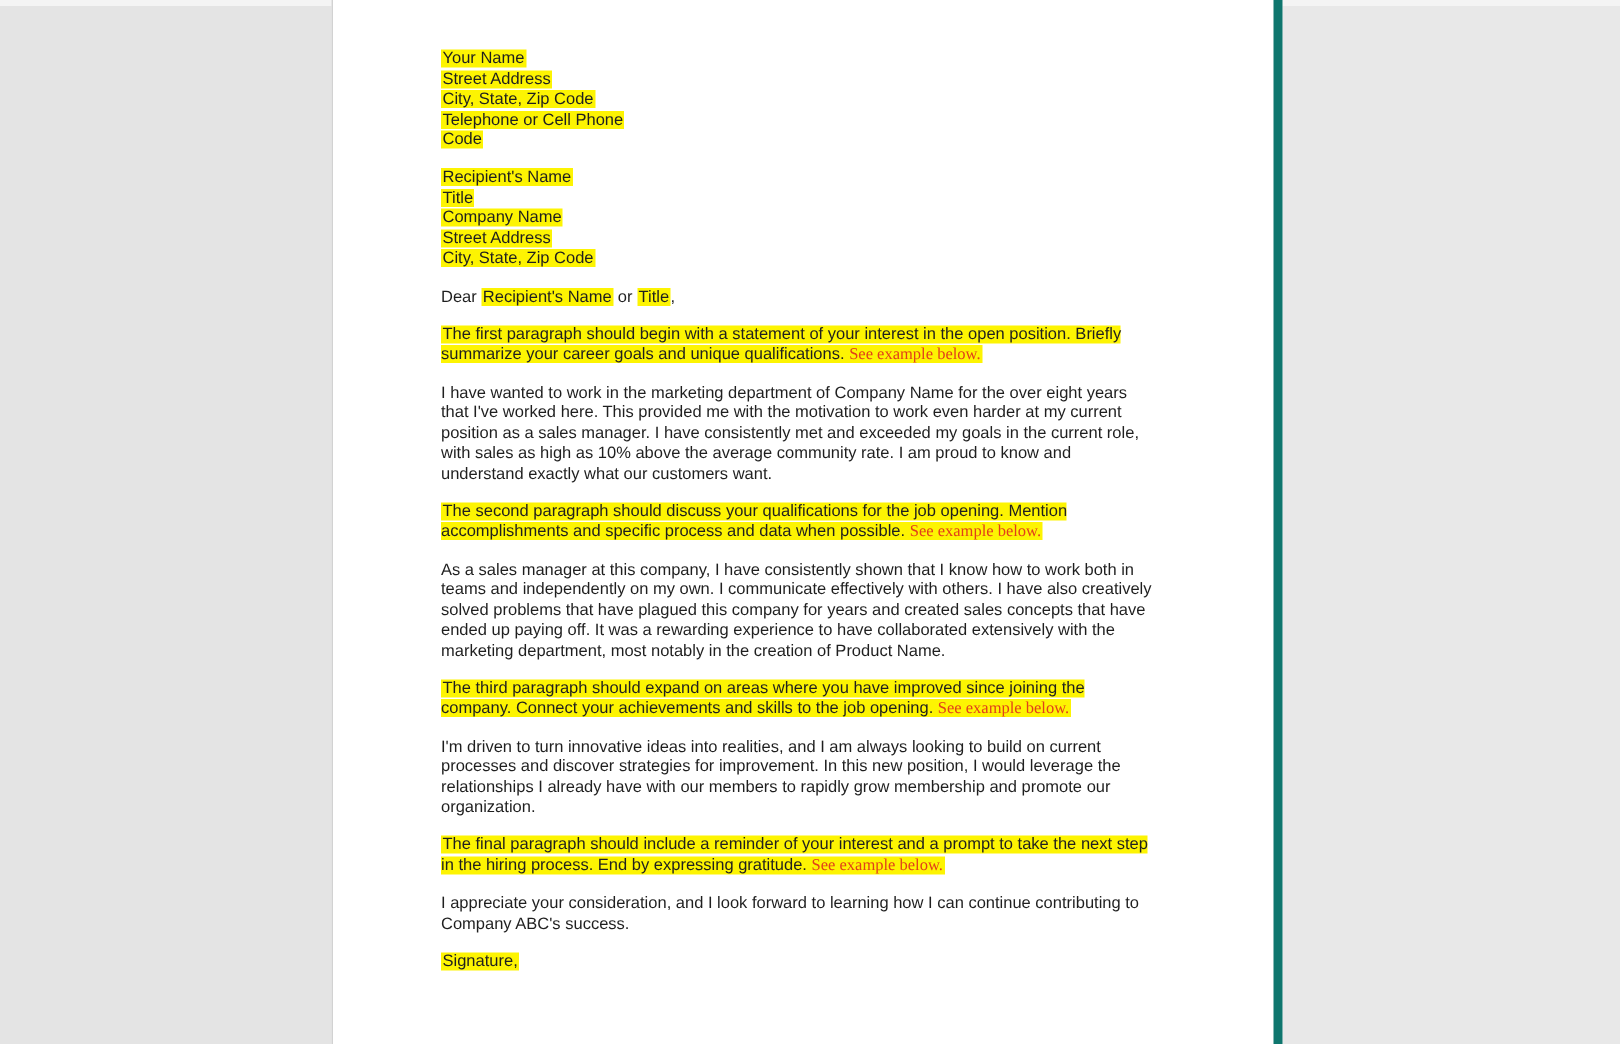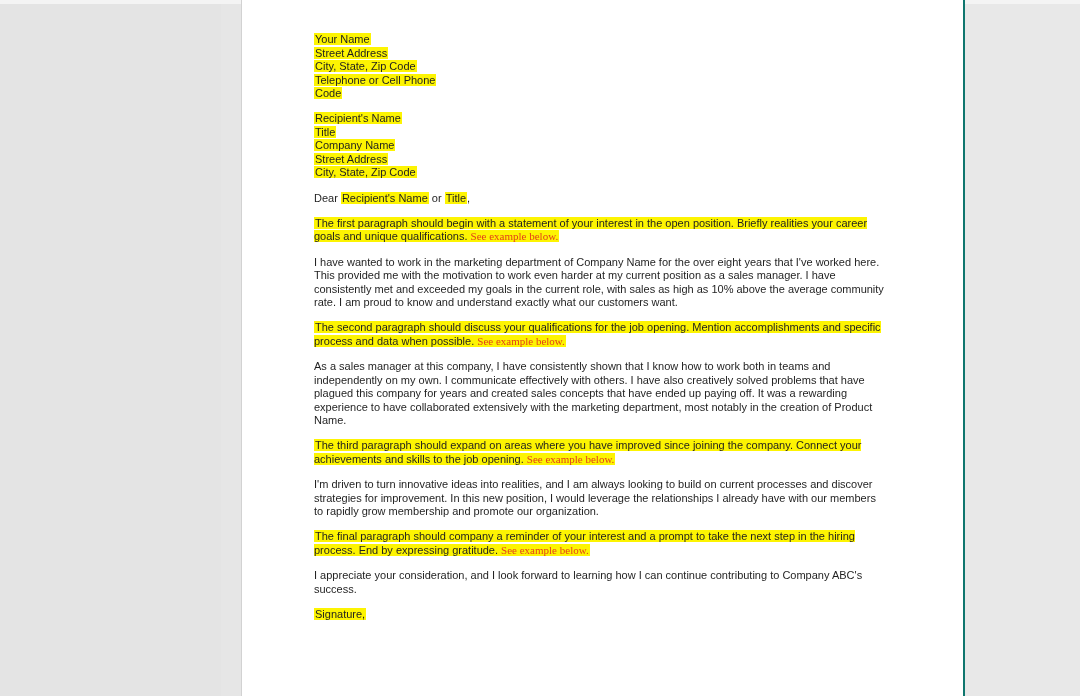--- a/index.html
+++ b/index.html
@@ -8,29 +8,28 @@
     width: 1080px; height: 696px;
     position: relative; overflow: hidden;
     background: #e6e6e6;
     font-family: "Liberation Sans", "DejaVu Sans", sans-serif;
   }
   .bg-left  { position: absolute; left: 0;   top: 0; width: 221px; height: 696px; background: #e4e4e4; }
   .bg-right { position: absolute; left: 855px; top: 0; width: 225px; height: 696px; background: #e8e8e8; }
   .top-strip{ position: absolute; left: 0; top: 0; width: 1080px; height: 4px; background: #f4f4f4; }
   .paper {
     position: absolute; left: 221px; top: 0;
-    width: 724px; height: 696px;
+    width: 634px; height: 696px;
     background: #ffffff;
     border-left: 1px solid #d2d2d2;
-    border-right: 2px solid #0f766e;
+    border-right: 6px solid #0f766e;
     padding: 33px 77px 0 72px;
     color: #1f1f1f;
     font-size: 11px;
     line-height: 13.5px;
-    margin-left: 20px;
   }
   .para { margin: 0 0 11.75px 0; }
   .line { margin: 0; }
   .hl   { background: #fdf402; padding: 0 1px; }
   .red  { color: #e23f1a; font-family: Liberation Serif, serif; }
 </style>
 </head>
 <body>
 
 <div class="bg-left"></div>
@@ -50,27 +49,27 @@
   <div class="para">
     <div class="line"><span class="hl">Recipient's Name</span></div>
     <div class="line"><span class="hl">Title</span></div>
     <div class="line"><span class="hl">Company Name</span></div>
     <div class="line"><span class="hl">Street Address</span></div>
     <div class="line"><span class="hl">City, State, Zip Code</span></div>
   </div>
 
   <p class="para"><span>Dear </span><span class="hl">Recipient's Name</span><span> or </span><span class="hl">Title</span><span>,</span></p>
 
-  <p class="para"><span class="hl"><span>The first paragraph should begin with a statement of your interest in the open position. Briefly realities your career goals and unique qualifications.</span> <span class="red">See example below.</span></span></p>
+  <p class="para"><span class="hl"><span>The first paragraph should begin with a statement of your interest in the open position. Briefly summarize your career goals and unique qualifications.</span> <span class="red">See example below.</span></span></p>
   <p class="para">I have wanted to work in the marketing department of Company Name for the over eight years that I've worked here. This provided me with the motivation to work even harder at my current position as a sales manager. I have consistently met and exceeded my goals in the current role, with sales as high as 10% above the average community rate. I am proud to know and understand exactly what our customers want.</p>
 
   <p class="para"><span class="hl"><span>The second paragraph should discuss your qualifications for the job opening. Mention accomplishments and specific process and data when possible.</span> <span class="red">See example below.</span></span></p>
   <p class="para">As a sales manager at this company, I have consistently shown that I know how to work both in teams and independently on my own. I communicate effectively with others. I have also creatively solved problems that have plagued this company for years and created sales concepts that have ended up paying off. It was a rewarding experience to have collaborated extensively with the marketing department, most notably in the creation of Product Name.</p>
 
   <p class="para"><span class="hl"><span>The third paragraph should expand on areas where you have improved since joining the company. Connect your achievements and skills to the job opening.</span> <span class="red">See example below.</span></span></p>
   <p class="para">I'm driven to turn innovative ideas into realities, and I am always looking to build on current processes and discover strategies for improvement. In this new position, I would leverage the relationships I already have with our members to rapidly grow membership and promote our organization.</p>
 
-  <p class="para"><span class="hl"><span>The final paragraph should company a reminder of your interest and a prompt to take the next step in the hiring process. End by expressing gratitude.</span> <span class="red">See example below.</span></span></p>
+  <p class="para"><span class="hl"><span>The final paragraph should include a reminder of your interest and a prompt to take the next step in the hiring process. End by expressing gratitude.</span> <span class="red">See example below.</span></span></p>
   <p class="para">I appreciate your consideration, and I look forward to learning how I can continue contributing to Company ABC's success.</p>
 
   <p class="para"><span class="hl">Signature,</span></p>
 
 </div>
 
 </body></html>

